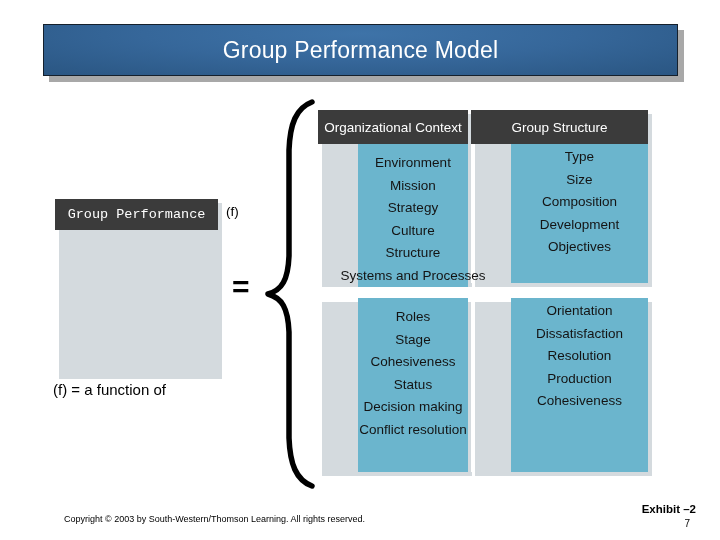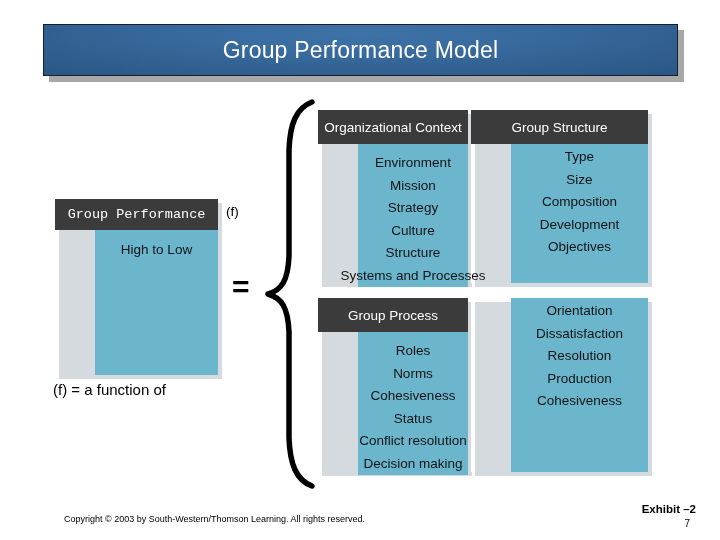--- a/index.html
+++ b/index.html
@@ -187,23 +187,20 @@
 
 <div id="title-shadow"></div>
 <div id="title-banner">
   <div id="title-text">Group Performance Model</div>
 </div>
 
 <div class="exh-box" id="gp-box">
   <div class="exh-shadow"></div>
   <div class="exh-inner">
     <div class="exh-header">Group Performance</div>
-    <div class="exh-body">
-      <div class="item">High to Low</div>
-    </div>
   </div>
 </div>
 
 <div id="fx-label">(f)</div>
 <div id="equals">=</div>
 
 <div id="brace">
   <svg width="56" height="392" viewBox="0 0 56 392" xmlns="http://www.w3.org/2000/svg" aria-hidden="true">
     <path d="M50 4 C 34 10, 28 26, 27 52 L 27 158 C 26 182, 20 192, 6 196 C 20 200, 26 210, 27 234 L 27 340 C 28 366, 34 382, 50 388" fill="none" stroke="#000000" stroke-width="5.5" stroke-linecap="round" stroke-linejoin="round"></path>
   </svg>
@@ -236,28 +233,27 @@
       <div class="item">Composition</div>
       <div class="item">Development</div>
       <div class="item">Objectives</div>
     </div>
   </div>
 </div>
 
 <div class="exh-box" id="process-box">
   <div class="exh-shadow"></div>
   <div class="exh-inner">
-    <div class="exh-header">Group Process</div>
     <div class="exh-body">
       <div class="item">Roles</div>
-      <div class="item">Norms</div>
+      <div class="item">Stage</div>
       <div class="item">Cohesiveness</div>
       <div class="item">Status</div>
+      <div class="item">Decision making</div>
       <div class="item">Conflict resolution</div>
-      <div class="item">Decision making</div>
     </div>
   </div>
 </div>
 
 <div class="exh-box" id="stage-box">
   <div class="exh-shadow"></div>
   <div class="exh-inner">
     <div class="exh-body">
       <div class="item">Orientation</div>
       <div class="item">Dissatisfaction</div>

